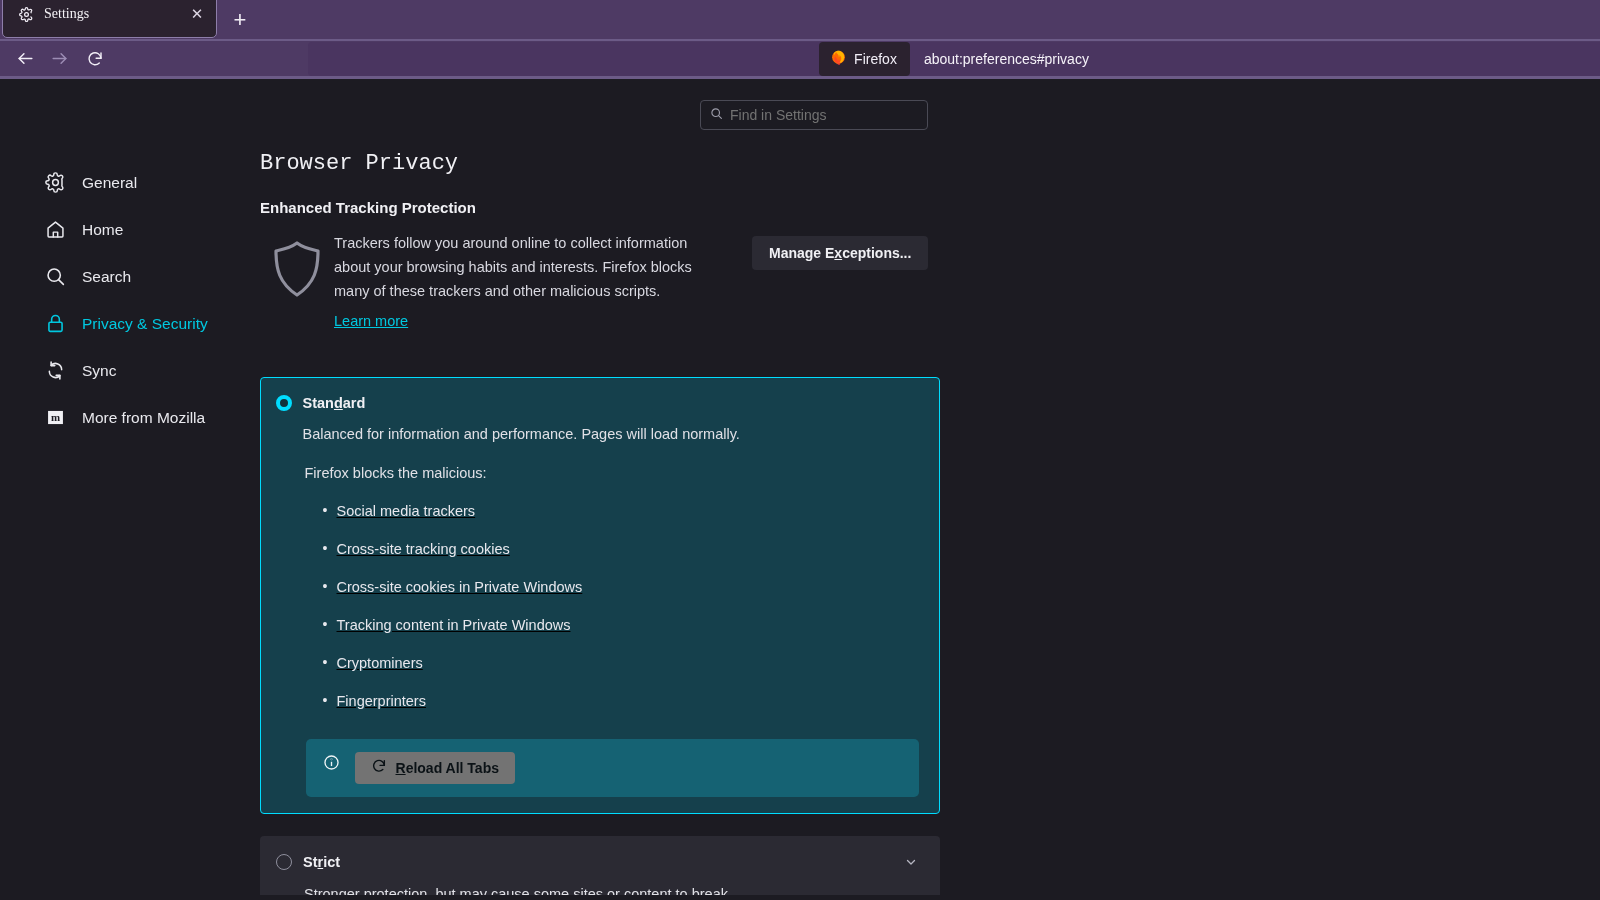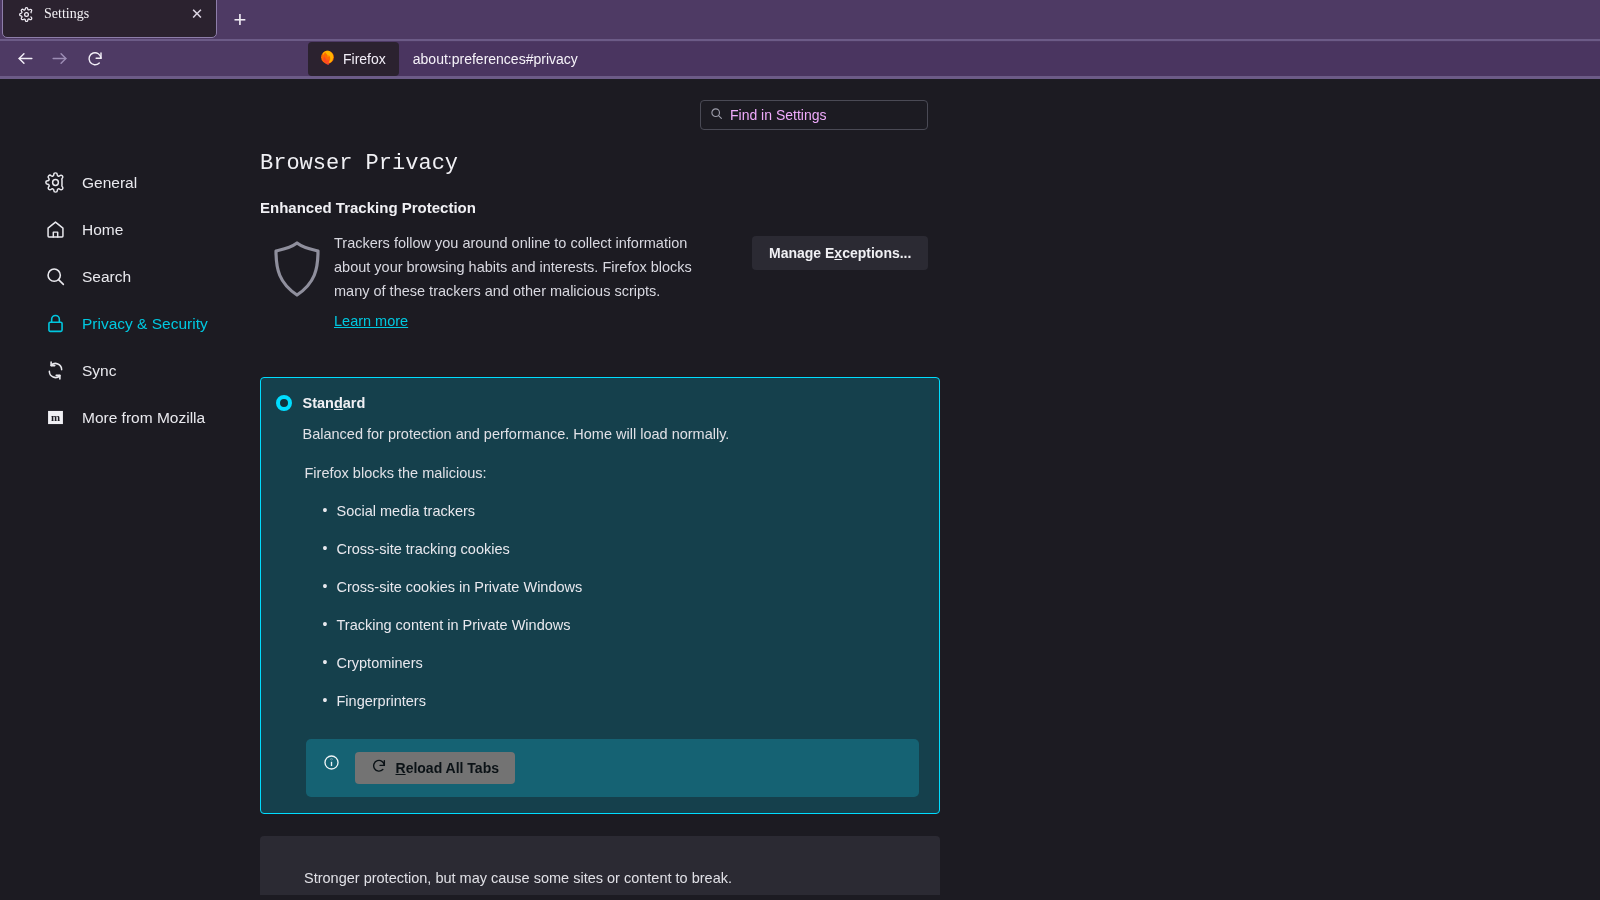--- a/index.html
+++ b/index.html
@@ -99,20 +99,21 @@
 
   .url-bar {
     flex: 1 1 auto;
     height: 34px;
     margin-left: 196px;
     margin-right: 0;
     background: #4a3560;
     display: flex;
     align-items: center;
     border-radius: 4px 0 0 4px;
+    justify-content: center;
   }
 
   .url-identity {
     height: 34px;
     background: #2b222f;
     border-radius: 4px;
     display: flex;
     align-items: center;
     gap: 7px;
     padding: 0 13px 0 11px;
@@ -155,21 +156,21 @@
     background: #1c1b22;
     border: 1px solid #4a4a55;
     border-radius: 4px;
     display: flex;
     align-items: center;
     padding: 0 9px;
     gap: 7px;
   }
 
   .find-placeholder {
-    color: #f0abfc;
+    color: #737373;
     font-size: 14px;
   }
 
   .body-cols {
     display: flex;
     padding-left: 38px;
   }
 
   
   .sidebar {
@@ -326,20 +327,21 @@
   .blocks-label {
     margin: 23px 0 0 29px;
     color: #e0e0e6;
     font-size: 14.5px;
   }
 
   .blocks-list {
     margin: 0 0 0 47px;
     padding: 0;
     list-style: none;
+    text-decoration: underline;
   }
 
   .blocks-list li {
     position: relative;
     color: #e8e8ee;
     font-size: 14.5px;
     padding-left: 14px;
     margin-top: 22px;
   }
   .blocks-list li::before {
@@ -554,21 +556,21 @@
           <button class="btn-secondary">Manage E<span class="ak">x</span>ceptions...</button>
         </div>
       </div>
 
       <section class="panel selected">
         <div class="panel-head">
           <span class="radio checked"></span>
           <span class="panel-label">Stan<span class="ak">d</span>ard</span>
         </div>
 
-        <p class="panel-desc">Balanced for protection and performance. Home will load normally.</p>
+        <p class="panel-desc">Balanced for information and performance. Pages will load normally.</p>
 
         <p class="blocks-label">Firefox blocks the malicious:</p>
 
         <ul class="blocks-list">
           <li>Social media trackers</li>
           <li>Cross-site tracking cookies</li>
           <li>Cross-site cookies in Private Windows</li>
           <li>Tracking content in Private Windows</li>
           <li>Cryptominers</li>
           <li>Fingerprinters</li>
@@ -588,18 +590,27 @@
                 <path d="M20 11a8 8 0 1 0-2.3 6.3"></path>
                   <polyline points="20,4 20,11 13.5,11"></polyline>
               </svg>
             </span>
             <span><span class="ak">R</span>eload All Tabs</span>
           </button>
         </div>
       </section>
 
       <section class="panel strict-panel">
+        <div class="panel-head">
+          <span class="radio"></span>
+          <span class="panel-label">St<span class="ak">r</span>ict</span>
+          <span class="chevron">
+            <svg width="14" height="14" viewBox="0 0 24 24" fill="none" stroke="currentColor" stroke-width="2.2" stroke-linecap="round" stroke-linejoin="round">
+              <polyline points="6,9.5 12,15.5 18,9.5"></polyline>
+            </svg>
+          </span>
+        </div>
         <p class="strict-desc">Stronger protection, but may cause some sites or content to break.</p>
       </section>
 
     </main>
   </div>
 </div>
 
 </body></html>

